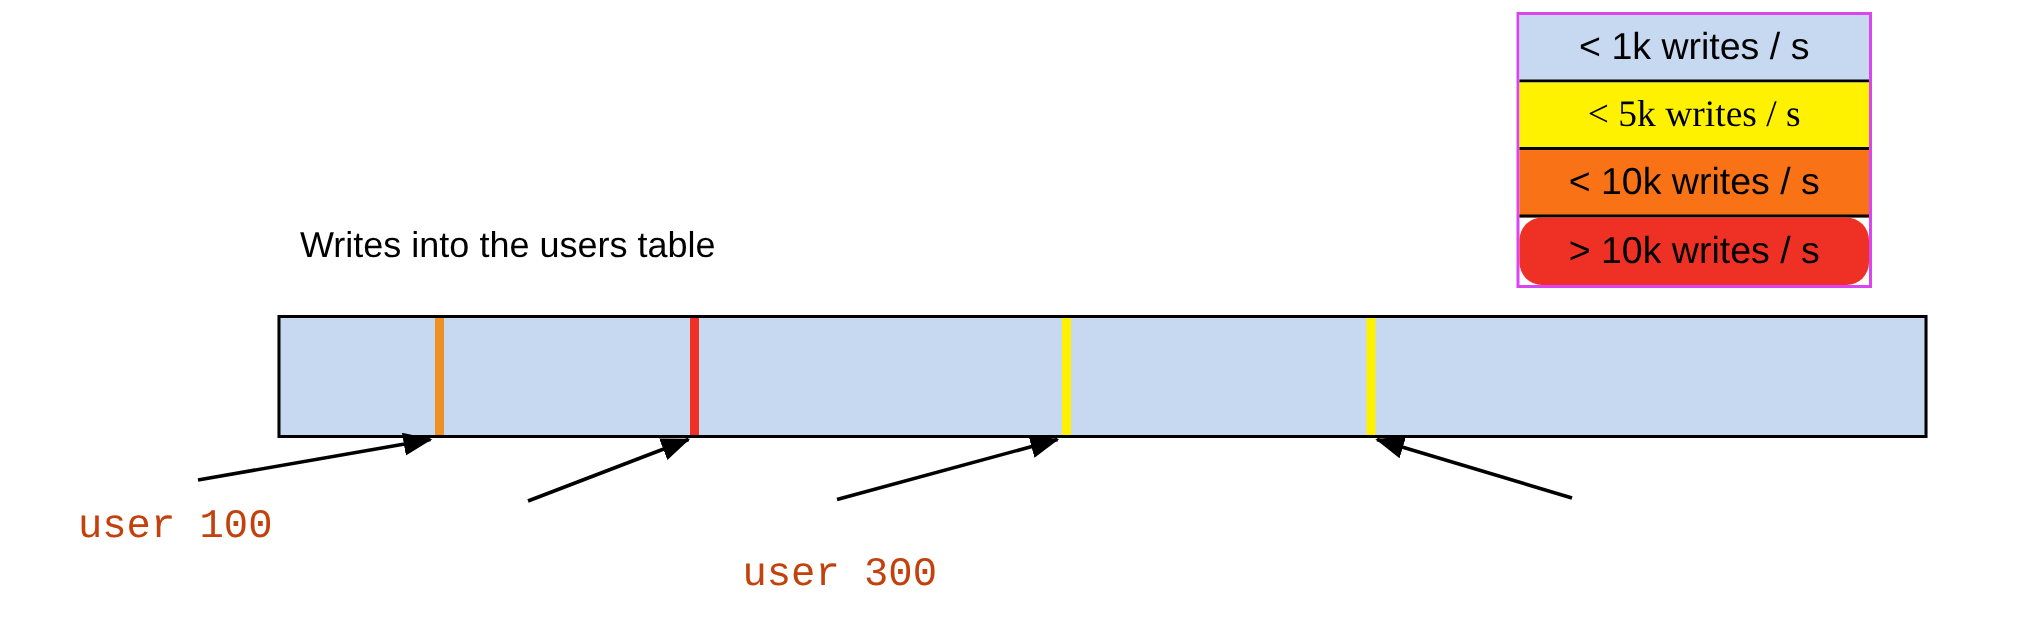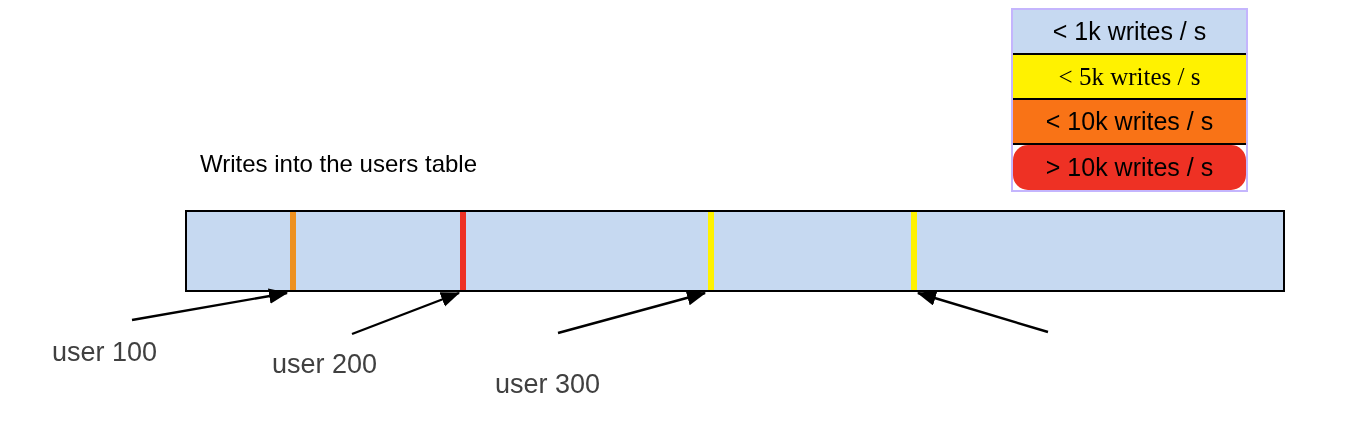--- a/index.html
+++ b/index.html
@@ -17,21 +17,21 @@
     background: #ffffff;
     overflow: hidden;
   }
 
   
   .legend {
     position: absolute;
     left: 1011px;
     top: 8px;
     width: 237px;
-    border: 2px solid #c4b5fd;
+    border: 2px solid #d946ef;
     box-sizing: border-box;
     background: #ffffff;
   }
   .legend-row {
     height: 45px;
     box-sizing: border-box;
     border-bottom: 2px solid #000000;
     display: flex;
     align-items: center;
     justify-content: center;
@@ -84,22 +84,23 @@
     position: absolute;
     left: 0;
     top: 0;
     width: 1350px;
     height: 422px;
     pointer-events: none;
   }
   .anno-label {
     position: absolute;
     font-size: 27px;
-    color: #404040;
+    color: #c2410c;
     white-space: nowrap;
+    font-family: Liberation Mono, monospace;
   }
 </style>
 </head>
 <body>
 
 <div id="canvas">
 
   <div class="legend">
     <div class="legend-row" id="lrow0" style="background: rgb(198, 217, 241);">
       <span class="legend-label">&lt; 1k writes / s</span>
@@ -131,16 +132,15 @@
         <path d="M0,0 L8,3.2 L0,6.4 z" fill="#000000"></path>
       </marker>
     </defs>
     <line x1="132" y1="320" x2="287" y2="293" stroke="#000000" stroke-width="2.4" marker-end="url(#ah)"></line>
     <line x1="352" y1="334" x2="459" y2="293" stroke="#000000" stroke-width="2.4" marker-end="url(#ah)"></line>
     <line x1="558" y1="333" x2="705" y2="293" stroke="#000000" stroke-width="2.4" marker-end="url(#ah)"></line>
     <line x1="1048" y1="332" x2="918" y2="293" stroke="#000000" stroke-width="2.4" marker-end="url(#ah)"></line>
   </svg>
 
   <div class="anno-label" style="left:52px;  top:337px;">user 100</div>
-  <div class="anno-label" style="left:272px; top:349px;">user 200</div>
   <div class="anno-label" style="left:495px; top:349px;margin-top:20px;">user 300</div>
 
 </div>
 
 </body></html>

